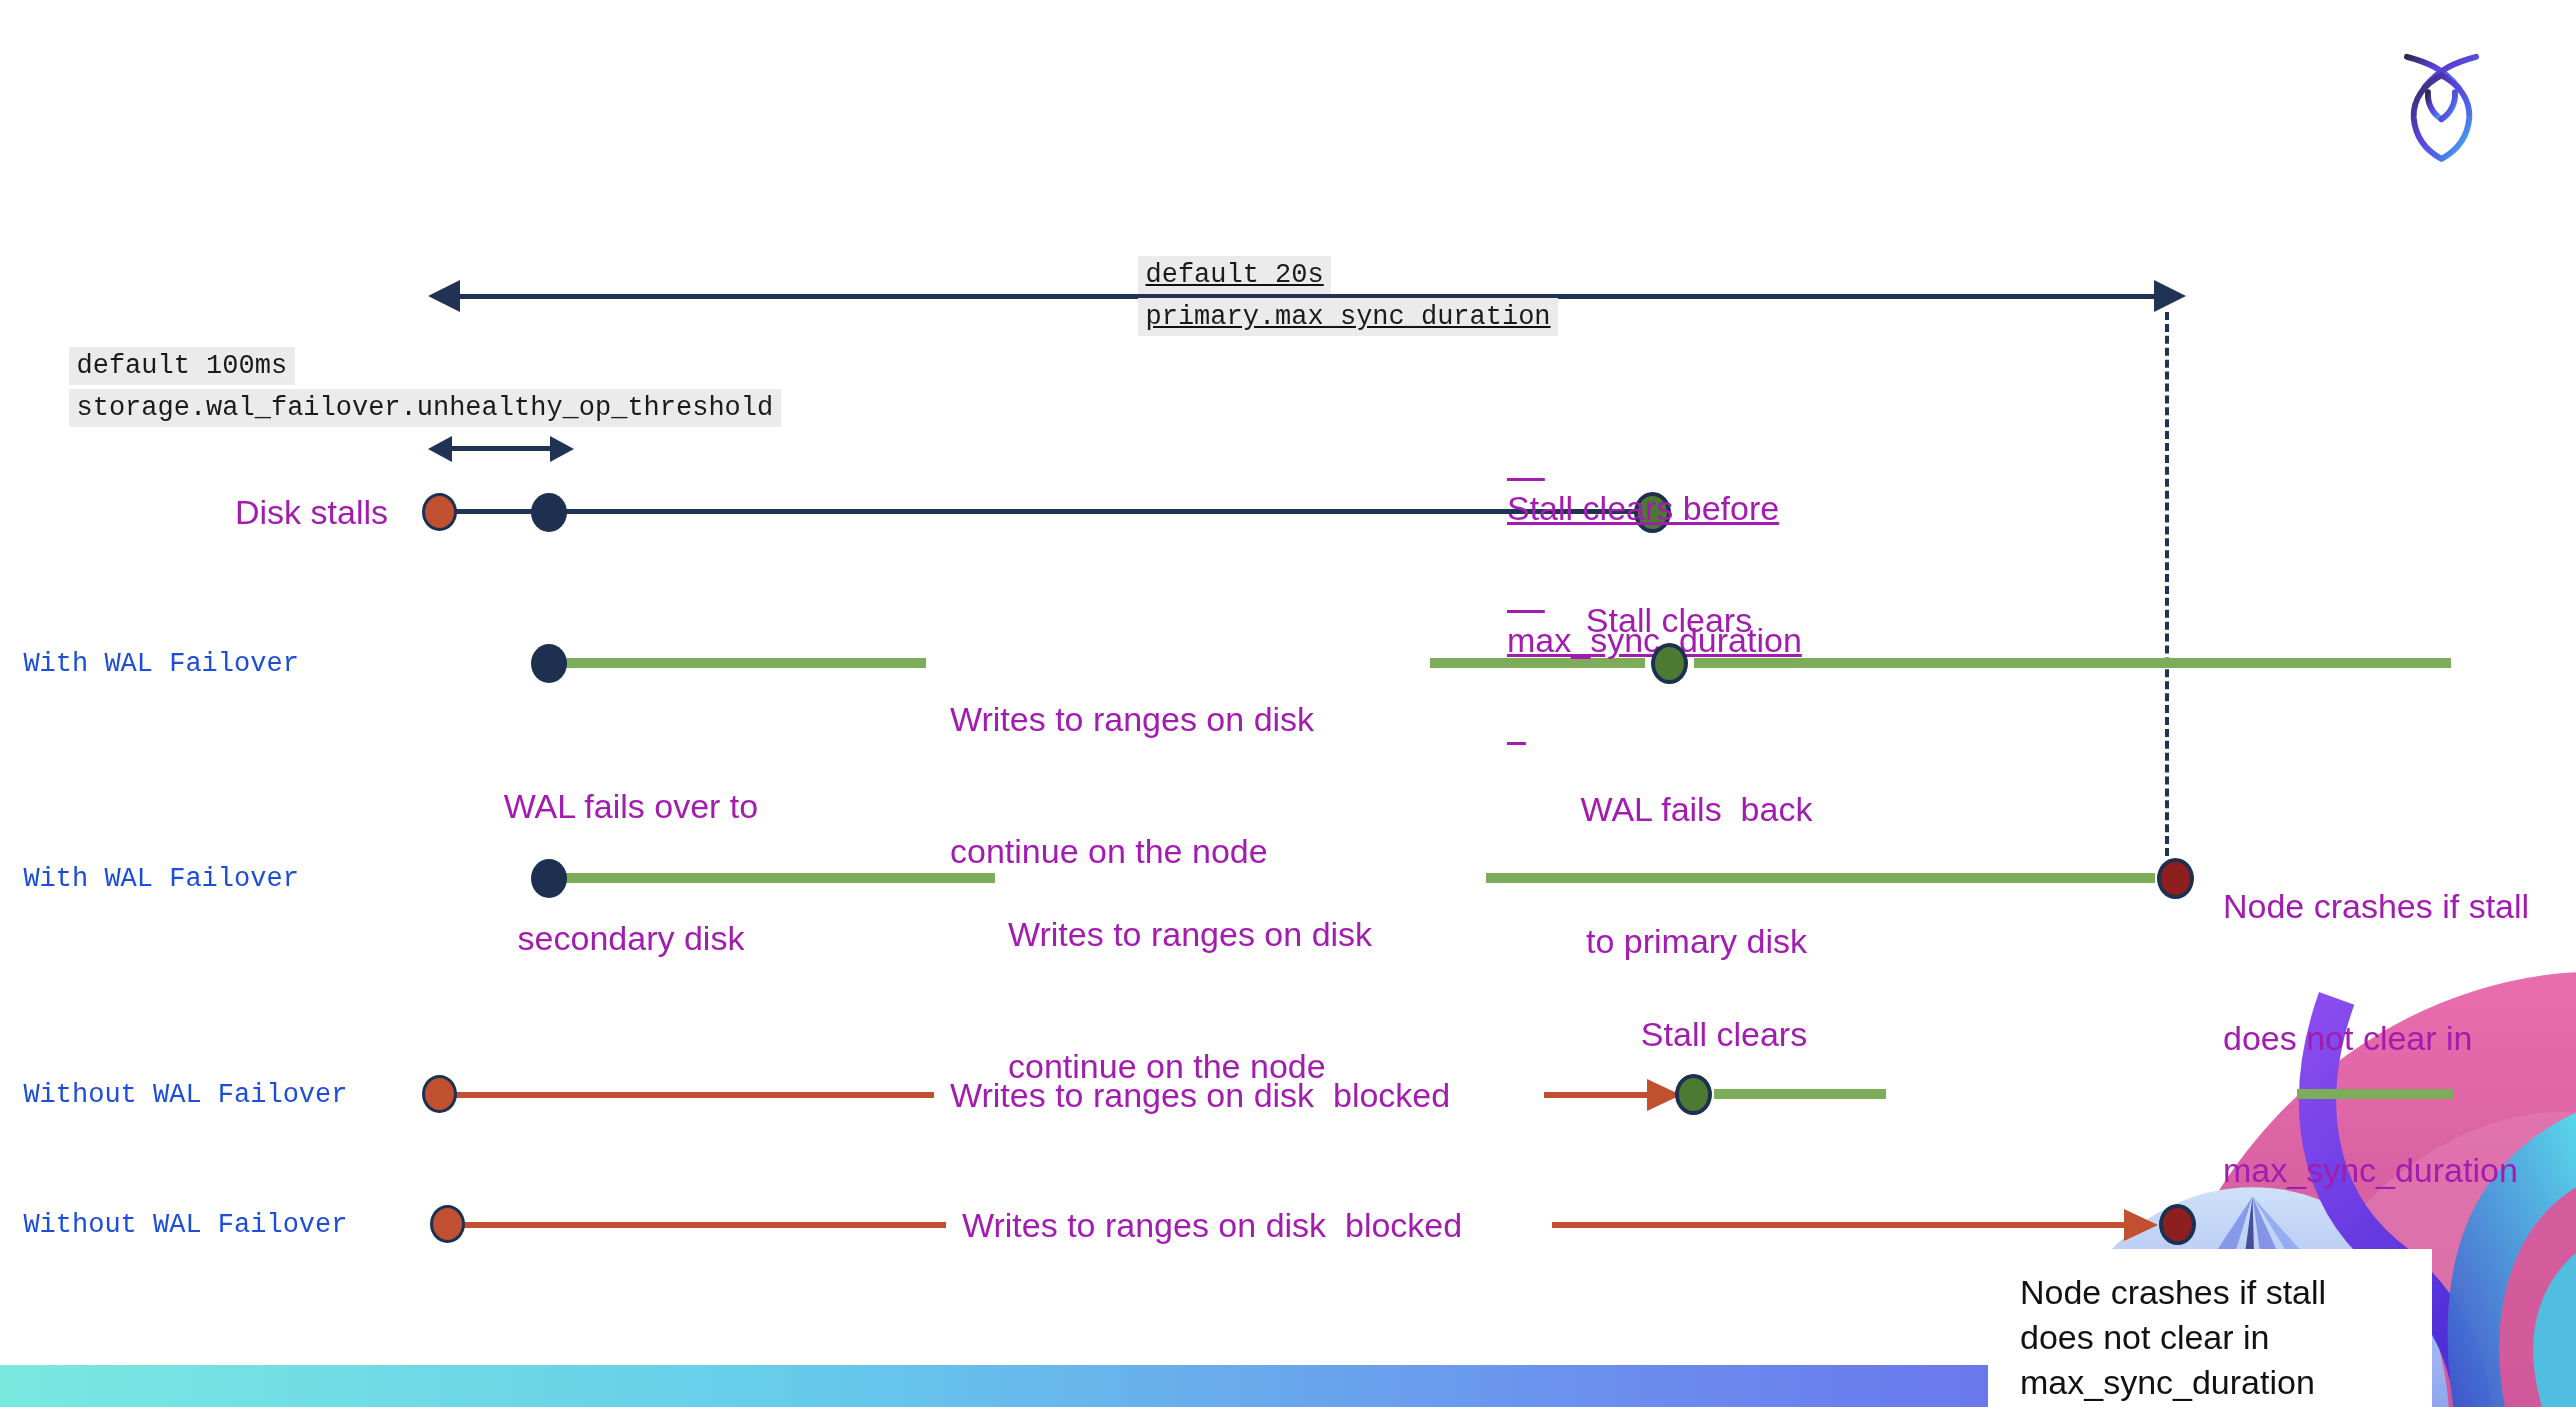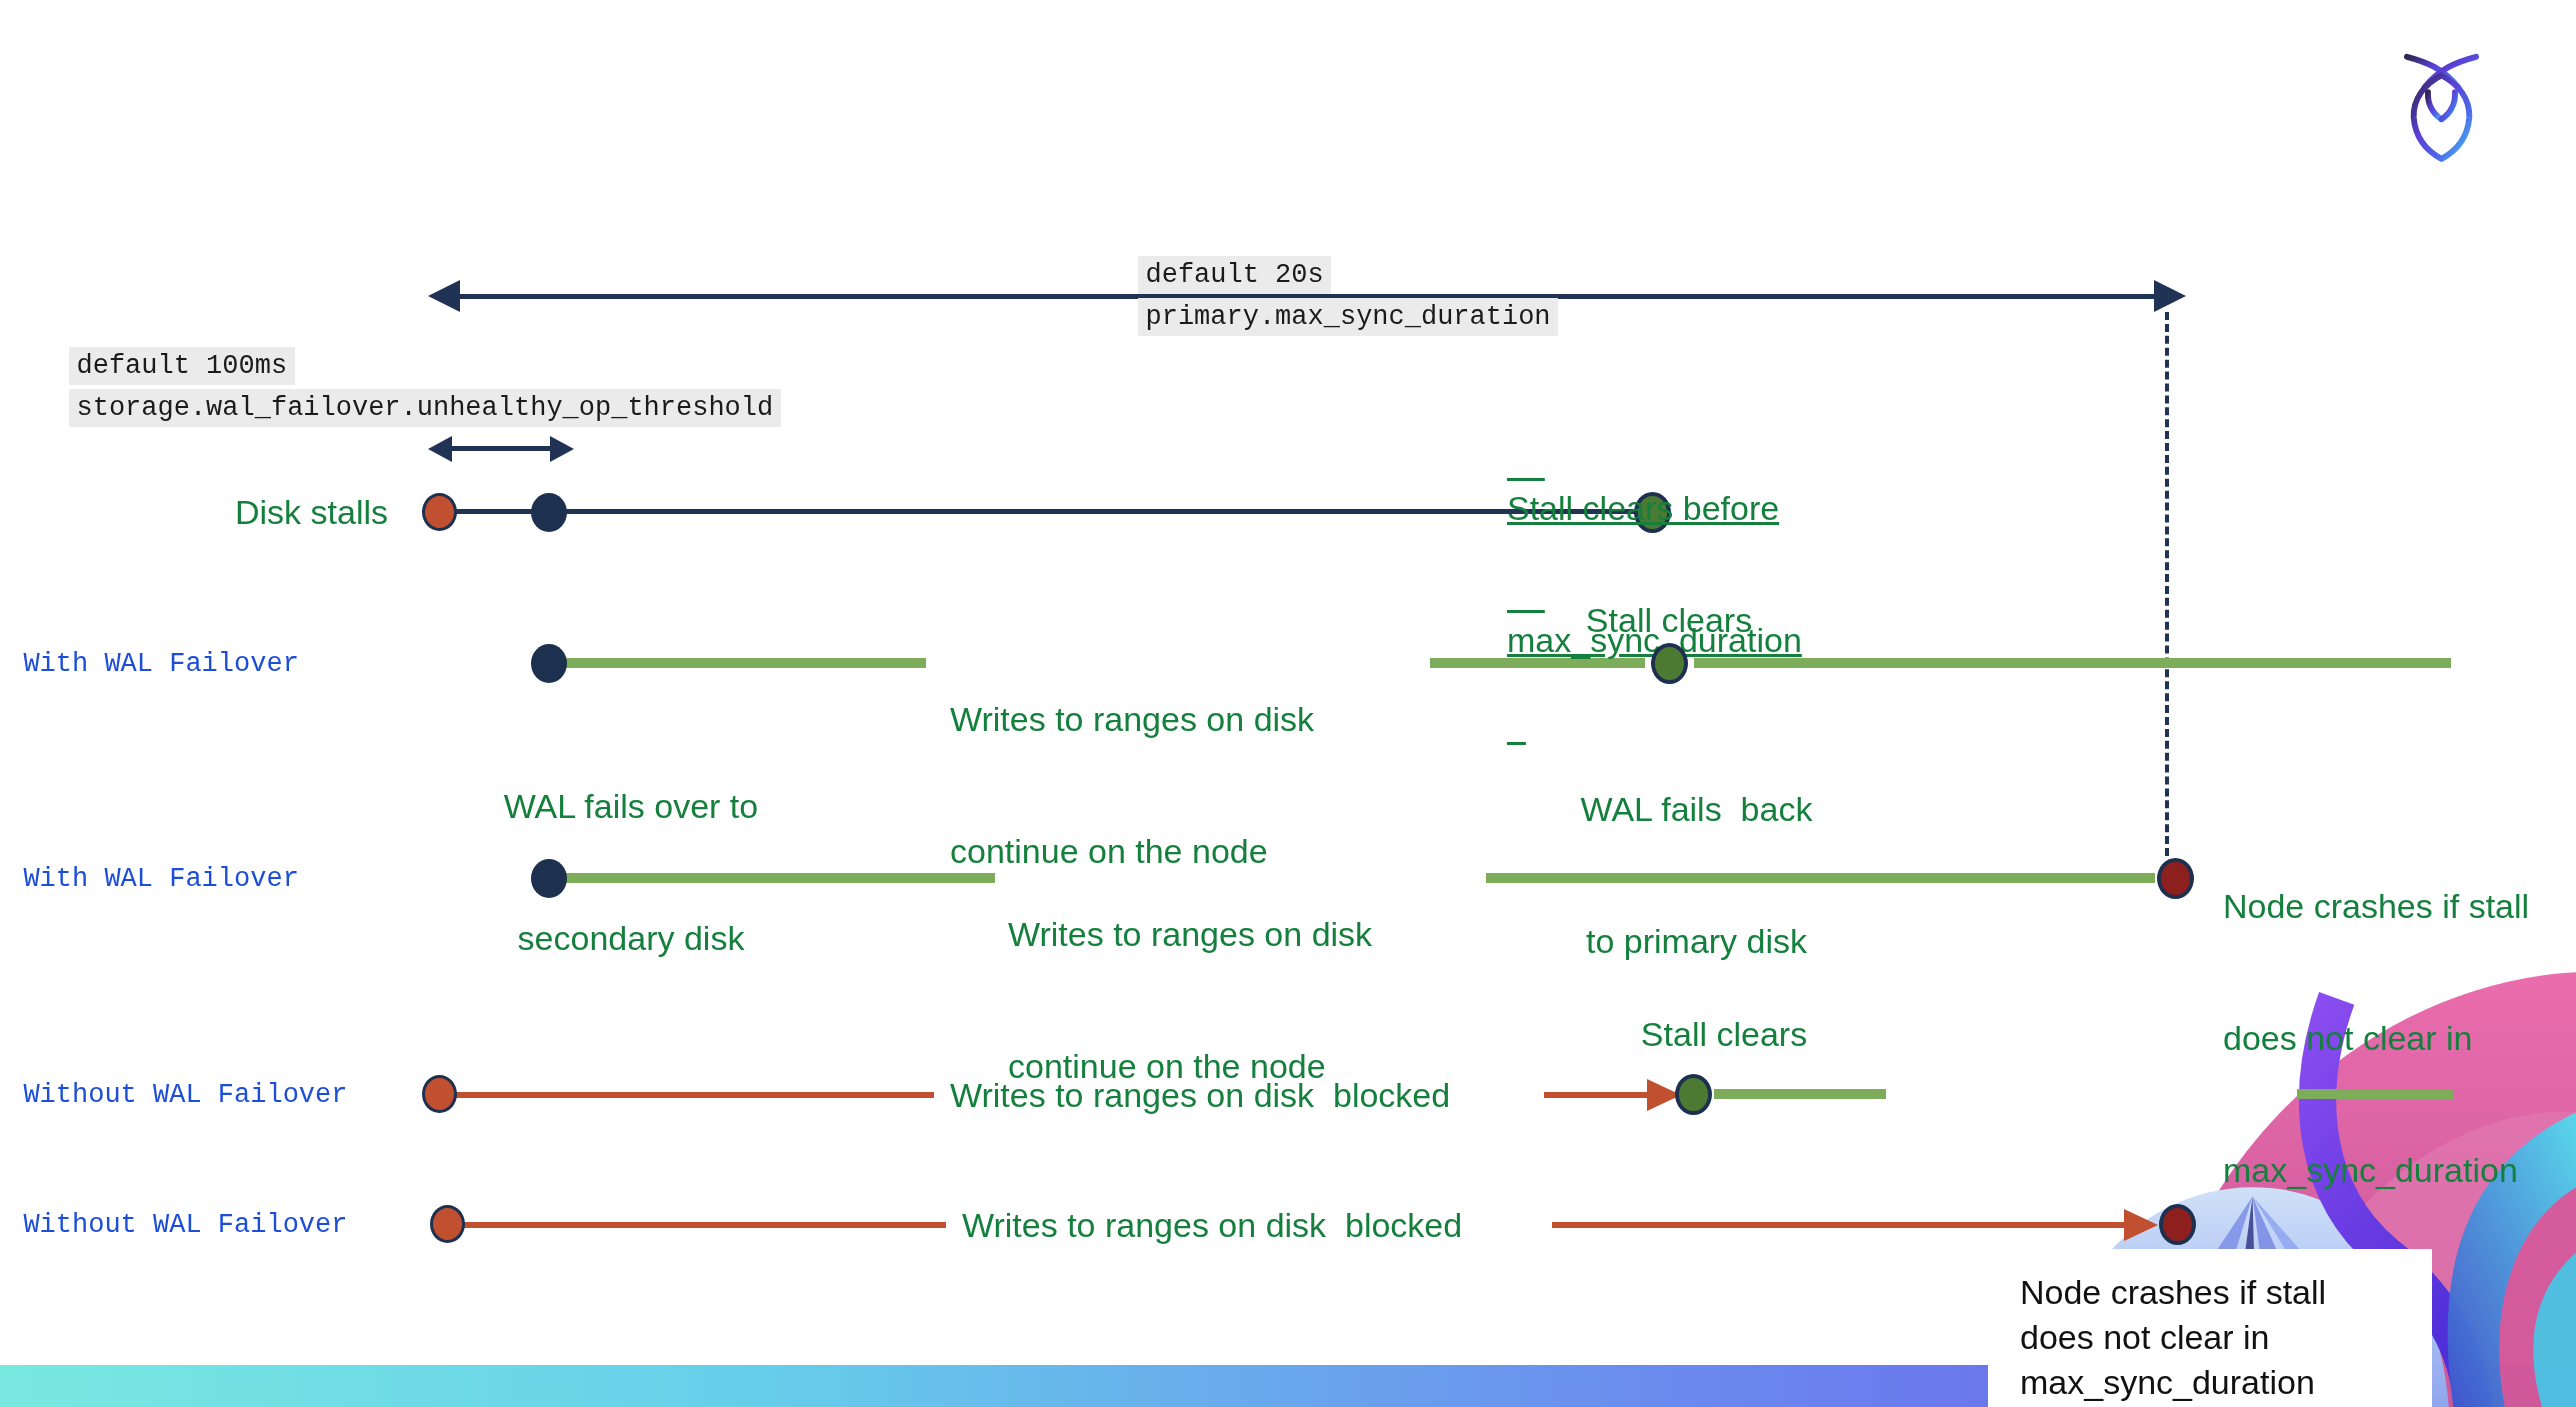--- a/index.html
+++ b/index.html
@@ -31,21 +31,21 @@
   .ah-left{clip-path:polygon(100% 0,100% 100%,0 50%);background:#203354;}
   .ah-right{clip-path:polygon(0 0,0 100%,100% 50%);background:#203354;}
   .ah-red{clip-path:polygon(0 0,0 100%,100% 50%);background:#c0502f;}
   
   .dot{position:absolute;border-radius:50%;box-sizing:border-box;z-index:6;}
   .dot-navy{width:36px;height:39px;background:#1e3050;}
   .dot-red{width:35px;height:38px;background:#c0502f;border:3.7px solid #1e3050;}
   .dot-green{width:37px;height:41px;background:#4d7a33;border:4.7px solid #1e3050;}
   .dot-darkred{width:37px;height:41px;background:#8e1f1f;border:4.7px solid #1e3050;}
   
-  .note{position:absolute;font-size:34px;line-height:44px;color:#15803d;z-index:6;white-space:pre-wrap;}
+  .note{position:absolute;font-size:34px;line-height:44px;color:#a21caf;z-index:6;white-space:pre-wrap;}
   .center{text-align:center;}
   .right{text-align:right;}
   .row-label{position:absolute;left:23.4px;font-size:27px;line-height:44px;color:#1d4ed8;z-index:6;font-family:Liberation Mono, monospace;}
   .crash-box{
     position:absolute;left:1988px;top:1249px;width:444px;height:159px;
     background:#ffffff;z-index:7;box-sizing:border-box;padding:20.6px 0 0 32px;
   }
   .crash-box .bn{font-size:34px;line-height:45px;color:#111;white-space:pre-wrap;}
   .bottom-bar{
     position:absolute;left:0;top:1365px;width:2576px;height:43px;z-index:1;
@@ -76,21 +76,21 @@
       <path d="M50,133 L50,88"></path>
       <path d="M50,88 C40,82 33,70 34,56"></path>
       <path d="M50,88 C60,82 67,70 66,56"></path>
     </g>
   </svg>
 
   <div class="hline navy" style="left:454px;top:294px;width:1707px;"></div>
   <div class="ah ah-left" style="left:428px;top:280px;width:32px;height:32px;"></div>
   <div class="ah ah-right" style="left:2154px;top:280px;width:32px;height:32px;"></div>
 
-  <div class="code-label" style="left:1138px;top:256px;">
+  <div class="code-label" style="left:1138px;top:256px;text-decoration:underline;">
     <span>default 20s</span>
     <span>primary.max_sync_duration</span>
   </div>
 
   <div class="code-label" style="left:37px;top:347px;margin-left:32px;">
     <span>default 100ms</span>
     <span>storage.wal_failover.unhealthy_op_threshold</span>
   </div>
 
   <div class="hline navy" style="left:447px;top:446px;width:108px;"></div>

